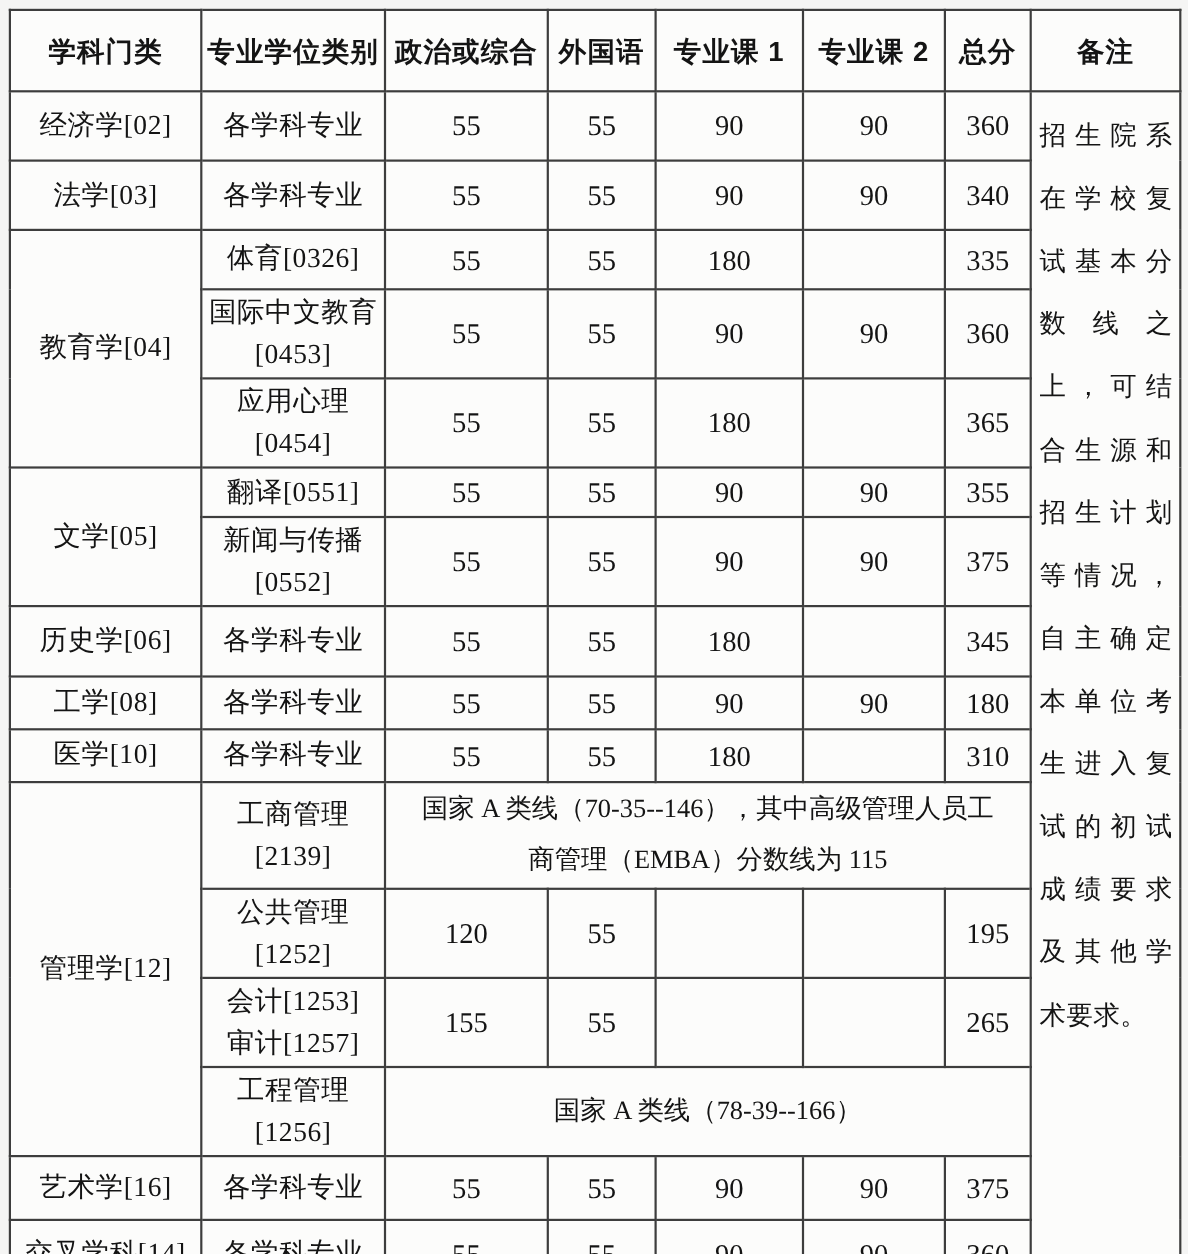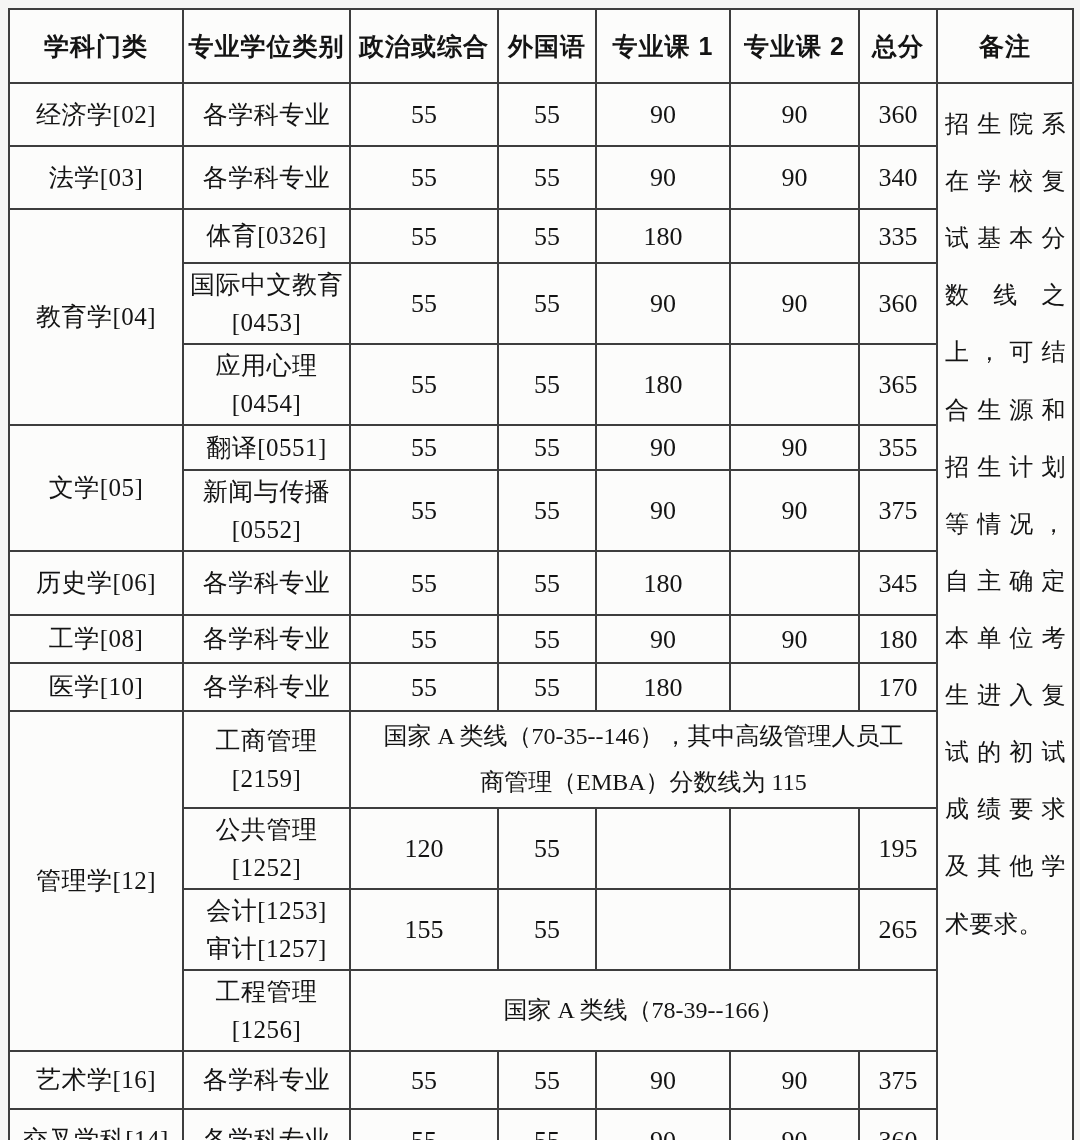--- a/index.html
+++ b/index.html
@@ -181,27 +181,27 @@
       <td class="num">180</td>
     </tr>
 
     <tr style="height:48px">
       <td class="discipline">医学[10]</td>
       <td class="program">各学科专业</td>
       <td class="num">55</td>
       <td class="num">55</td>
       <td class="num">180</td>
       <td class="num"></td>
-      <td class="num">170</td>
+      <td class="num">310</td>
     </tr>
 
     <tr style="height:74px">
       <td class="discipline" rowspan="4">管理学[12]</td>
       <td class="program">工商管理
-[2159]</td>
+[2139]</td>
       <td class="note" colspan="5">国家 A 类线（70-35--146），其中高级管理人员工商管理（EMBA）分数线为 115</td>
     </tr>
 
     <tr style="height:73px">
       <td class="program">公共管理
 [1252]</td>
       <td class="num">120</td>
       <td class="num">55</td>
       <td class="num"></td>
       <td class="num"></td>

